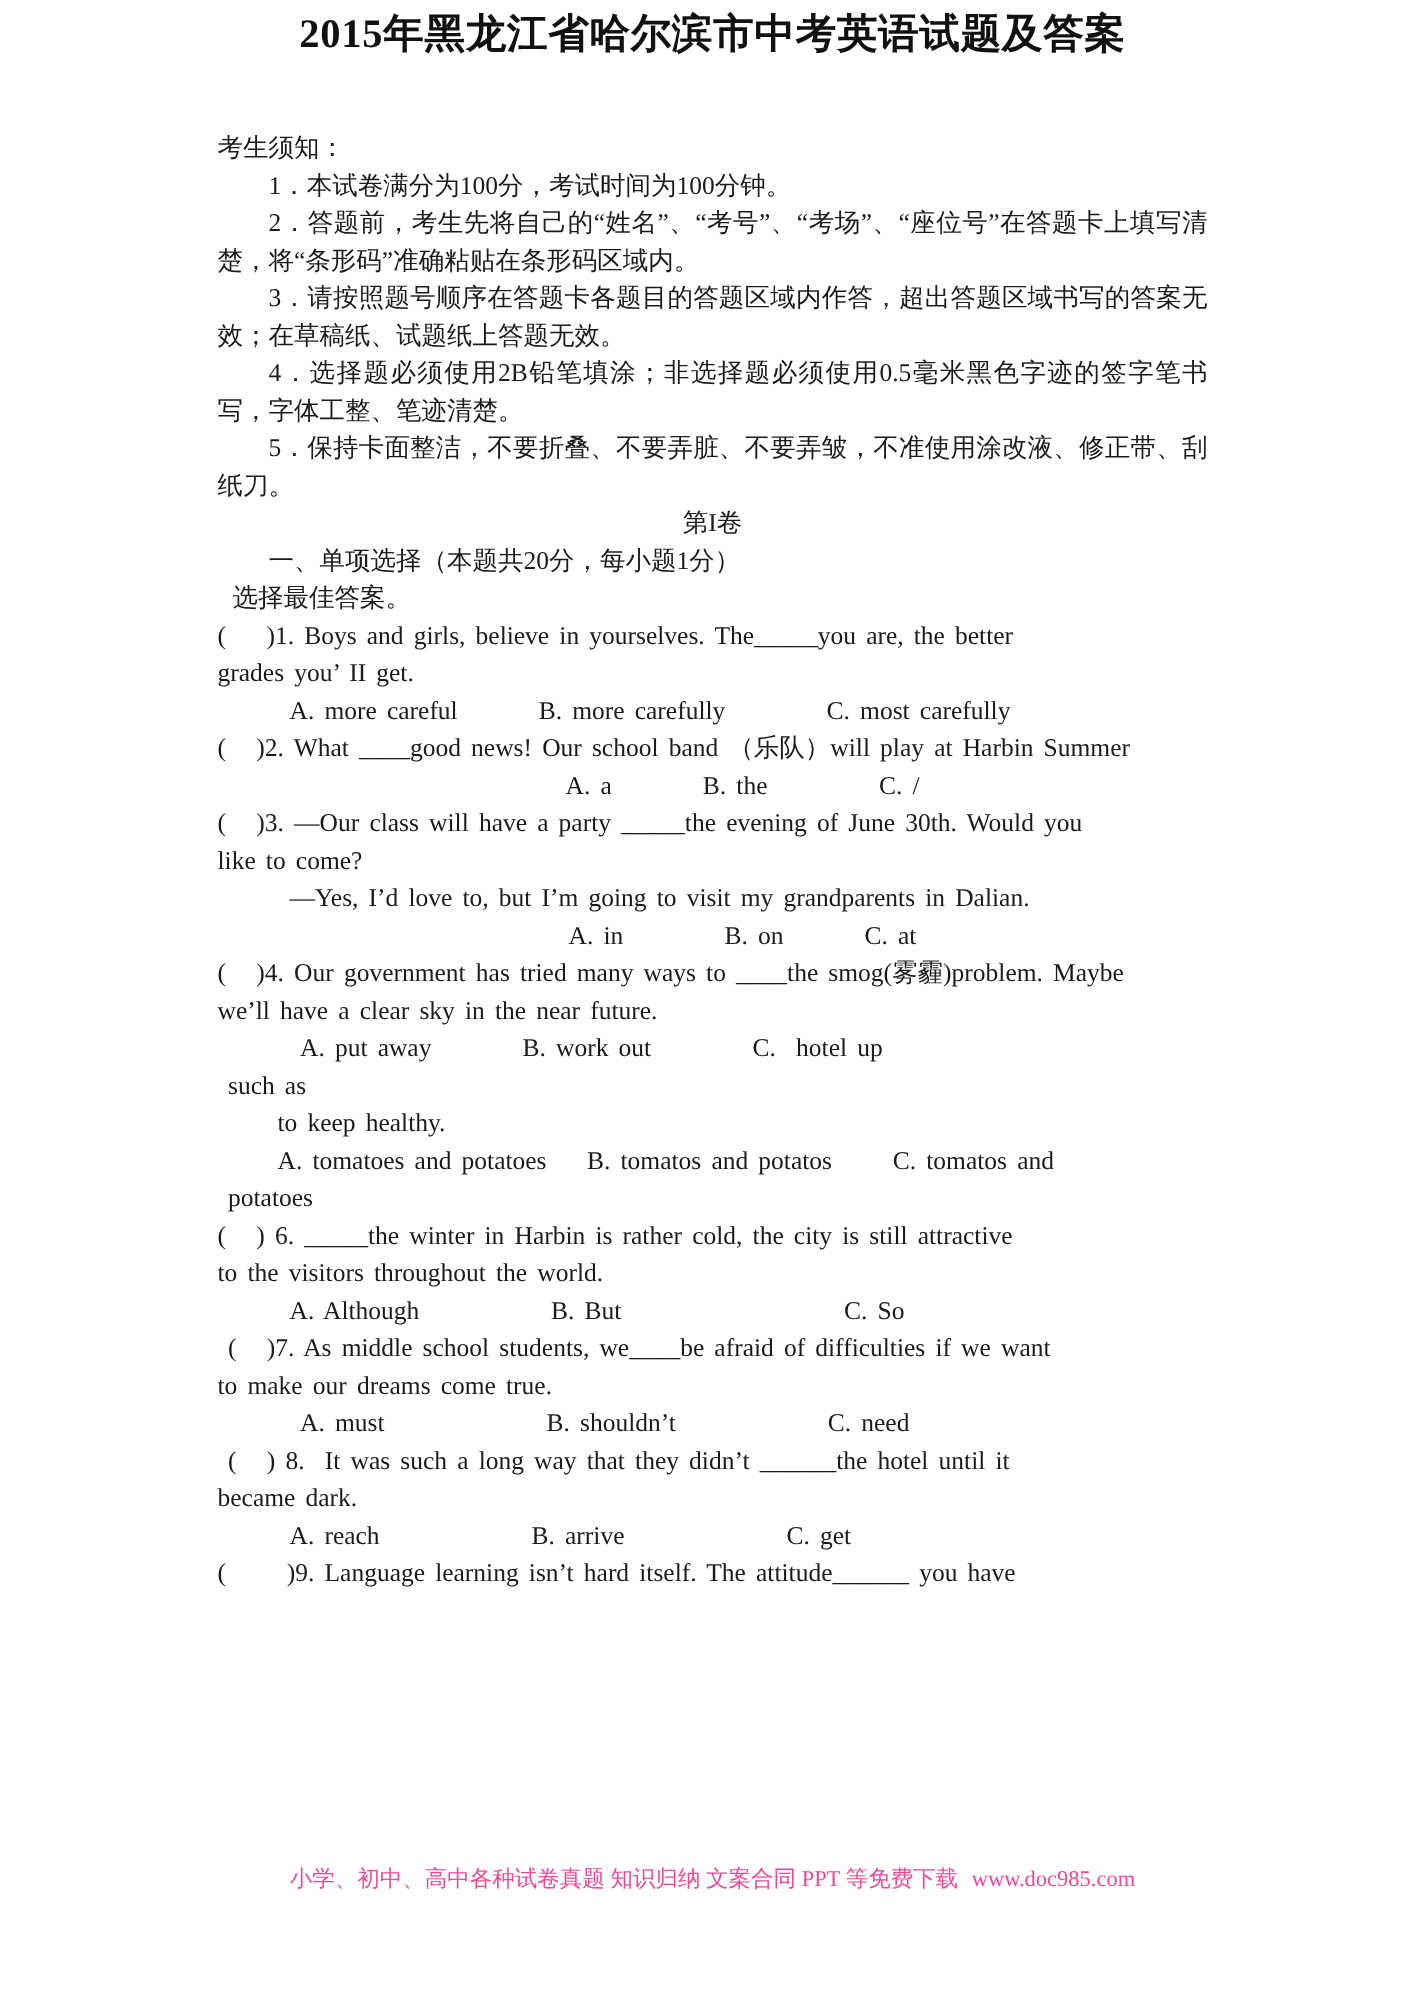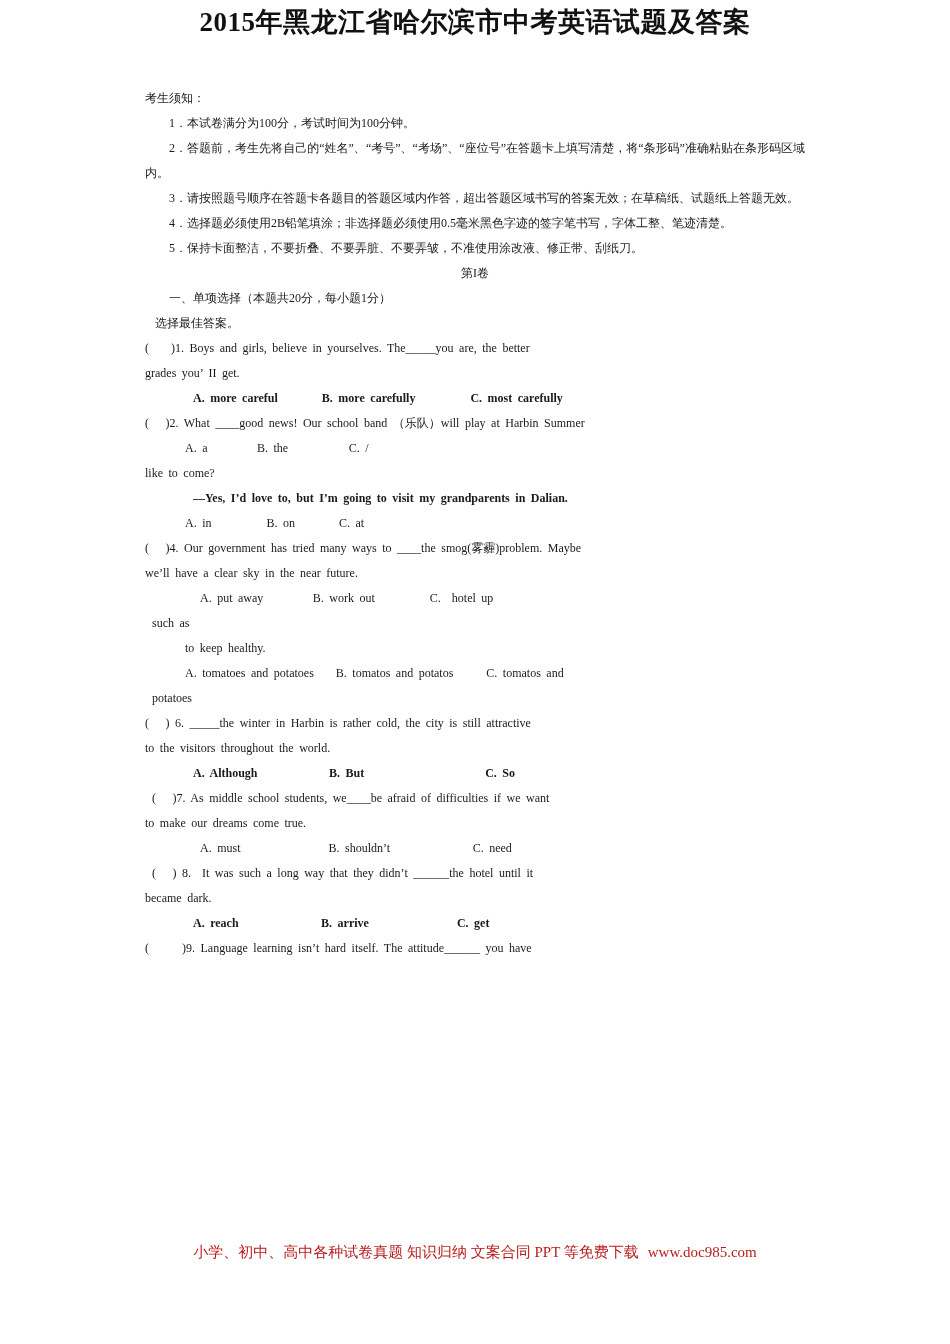--- a/index.html
+++ b/index.html
@@ -22,21 +22,21 @@
     text-align: center;
     font-size: 27px;
     font-weight: bold;
     line-height: 44px;
     letter-spacing: 0.5px;
     color: #111111;
   }
   .doc-body {
     margin: 42px 145px 0 145px;
     width: 660px;
-    font-size: 12px;
+    font-size: 17px;
     line-height: 25px;
   }
   .notice-head {
     margin: 0;
   }
   .notice-item {
     margin: 0;
     text-indent: 2em;
     text-align: justify;
   }
@@ -54,33 +54,33 @@
   }
   .question {
     margin: 0;
   }
   .qline {
     white-space: pre;
     word-spacing: 2.5px;
   }
   .ind0  { margin-left: 0; }
   .ind7  { margin-left: 7px; }
-  .ind40 { margin-left: 40px; }
-  .ind48 { margin-left: 48px; font-weight: bold; }
+  .ind40 { margin-left: 40px; text-align: center; }
+  .ind48 { margin-left: 48px; }
   .ind55 { margin-left: 55px; }
   .ind60 { margin-left: 40px; }
   .page-footer {
     position: absolute;
     top: 1243px;
     left: 0;
     width: 950px;
     margin: 0;
     text-align: center;
     font-size: 15px;
-    color: #b91c1c;
+    color: #ec4899;
   }
   .footer-url {
     margin-left: 9px;
   }
 </style>
 </head>
 <body>
 
 <div class="page">
 
@@ -108,20 +108,21 @@
         <div class="question">
           <div class="qline ind0">(    )1. Boys and girls, believe in yourselves. The_____you are, the better</div>
           <div class="qline ind0">grades you’ II get.</div>
           <div class="qline ind48">A. more careful        B. more carefully          C. most carefully</div>
         </div>
         <div class="question">
           <div class="qline ind0">(   )2. What ____good news! Our school band （乐队）will play at Harbin Summer</div>
           <div class="qline ind40">A. a         B. the           C. /</div>
         </div>
         <div class="question">
+          <div class="qline ind0">(   )3. —Our class will have a party _____the evening of June 30th. Would you</div>
           <div class="qline ind0">like to come?</div>
           <div class="qline ind48">—Yes, I’d love to, but I’m going to visit my grandparents in Dalian.</div>
           <div class="qline ind40">A. in          B. on        C. at</div>
         </div>
         <div class="question">
           <div class="qline ind0">(   )4. Our government has tried many ways to ____the smog(雾霾)problem. Maybe</div>
           <div class="qline ind0">we’ll have a clear sky in the near future.</div>
           <div class="qline ind55">A. put away         B. work out          C.  hotel up</div>
         </div>
         <div class="question">

